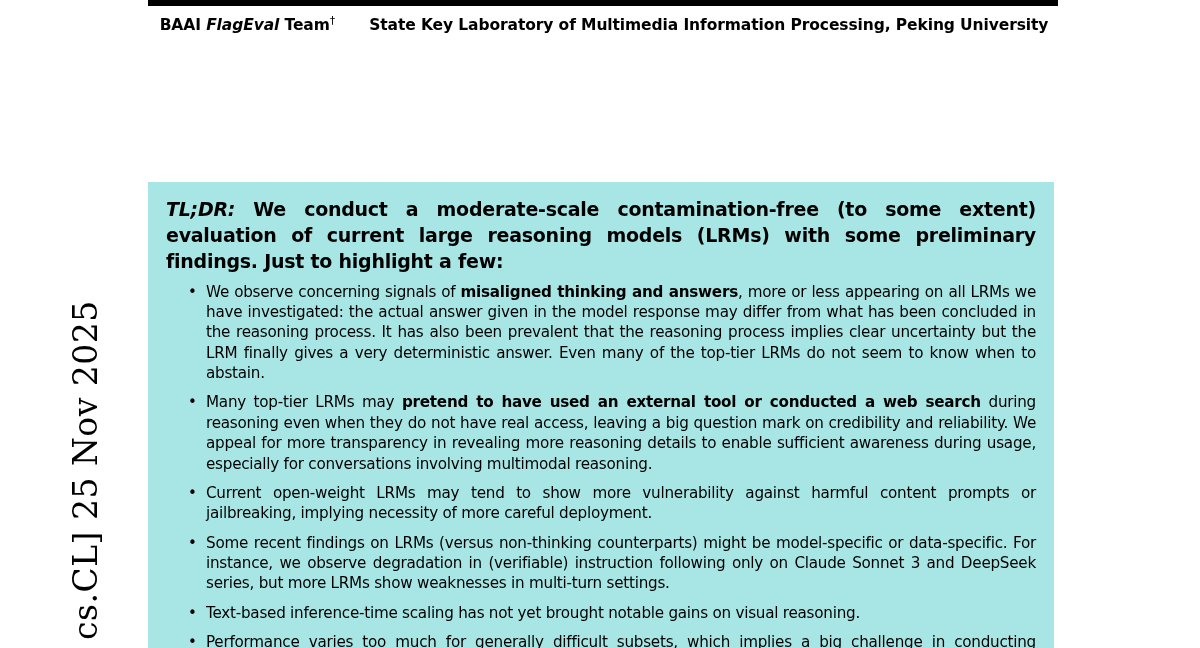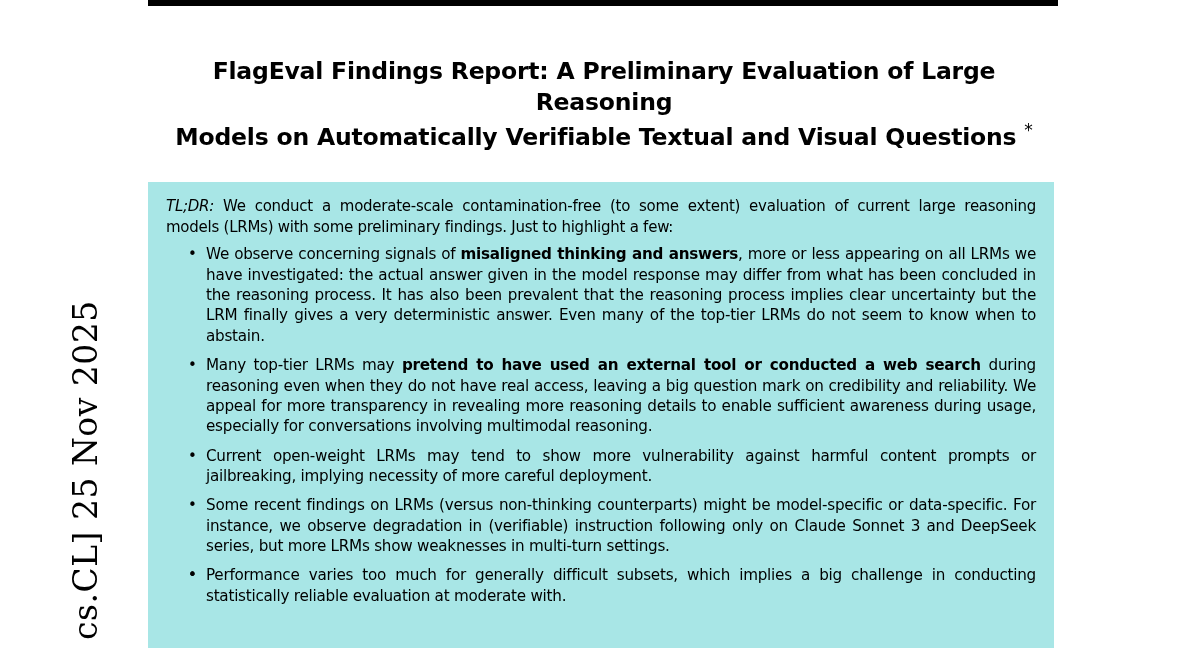--- a/index.html
+++ b/index.html
@@ -100,22 +100,22 @@
     top: 182px;
     width: 906px;
     height: 466px;
     background: #a8e6e6;
     box-sizing: border-box;
     padding: 14px 18px 0 18px;
   }
 
   .tldr-head {
     font-family: "DejaVu Sans", sans-serif;
-    font-weight: normal;
-    font-size: 15px;
+    font-weight: bold;
+    font-size: 19px;
     line-height: 1.38;
     text-align: justify;
     letter-spacing: -0.25px;
   }
   .tldr-head .tldr-label {
     font-style: italic;
   }
 
   ul.findings {
     list-style: none;
@@ -147,26 +147,24 @@
 <body>
 
 <div class="top-bar"></div>
 
 <div class="arxiv-stamp">
   <div class="vtext">cs.CL]  25 Nov 2025</div>
 </div>
 
 <div class="paper">
 
-  <div class="title">
-    <span>FlagEval Findings Report: A Preliminary Evaluation of Large Reasoning</span><br>
-    <span>Models on Automatically Verifiable Textual and Visual Questions</span>
-    <span class="asterisk">*</span>
+
+  <div class="authors">
+    <span>BAAI </span><span class="ital">FlagEval</span><span> Team</span><span class="dagger">†</span><span class="gap"></span><span>State Key Laboratory of Multimedia Information Processing, Peking University</span>
   </div>
-
 
   <div class="tldr-box">
 
     <div class="tldr-head">
       <span class="tldr-label">TL;DR:</span><span> We conduct a moderate-scale contamination-free (to some extent) evaluation of current large reasoning models (LRMs) with some preliminary findings. Just to highlight a few:</span>
     </div>
 
     <ul class="findings">
       <li>
         <span class="bullet">•</span><span>We observe concerning signals of </span><b>misaligned thinking and answers</b><span>, more or less appearing on all LRMs we have investigated: the actual answer given in the model response may differ from what has been concluded in the reasoning process. It has also been prevalent that the reasoning process implies clear uncertainty but the LRM finally gives a very deterministic answer. Even many of the top-tier LRMs do not seem to know when to abstain.</span>
@@ -174,21 +172,21 @@
       <li>
         <span class="bullet">•</span><span>Many top-tier LRMs may </span><b>pretend to have used an external tool or conducted a web search</b><span> during reasoning even when they do not have real access, leaving a big question mark on credibility and reliability. We appeal for more transparency in revealing more reasoning details to enable sufficient awareness during usage, especially for conversations involving multimodal reasoning.</span>
       </li>
       <li>
         <span class="bullet">•</span><span>Current open-weight LRMs may tend to show more vulnerability against harmful content prompts or jailbreaking, implying necessity of more careful deployment.</span><b></b><span></span>
       </li>
       <li>
         <span class="bullet">•</span><span>Some recent findings on LRMs (versus non-thinking counterparts) might be model-specific or data-specific. For instance, we observe degradation in (verifiable) instruction following only on Claude Sonnet 3 and DeepSeek series, but more LRMs show weaknesses in multi-turn settings.</span><b></b><span></span>
       </li>
       <li>
-        <span class="bullet">•</span><b></b><span></span>
+        <span class="bullet">•</span><span>Text-based inference-time scaling has not yet brought notable gains on visual reasoning.</span><b></b><span></span>
       </li>
       <li>
         <span class="bullet">•</span><span>Performance varies too much for generally difficult subsets, which implies a big challenge in conducting statistically reliable evaluation at moderate with.</span><b></b><span></span>
       </li>
     </ul>
 
   </div>
 </div>
 
 </body></html>

